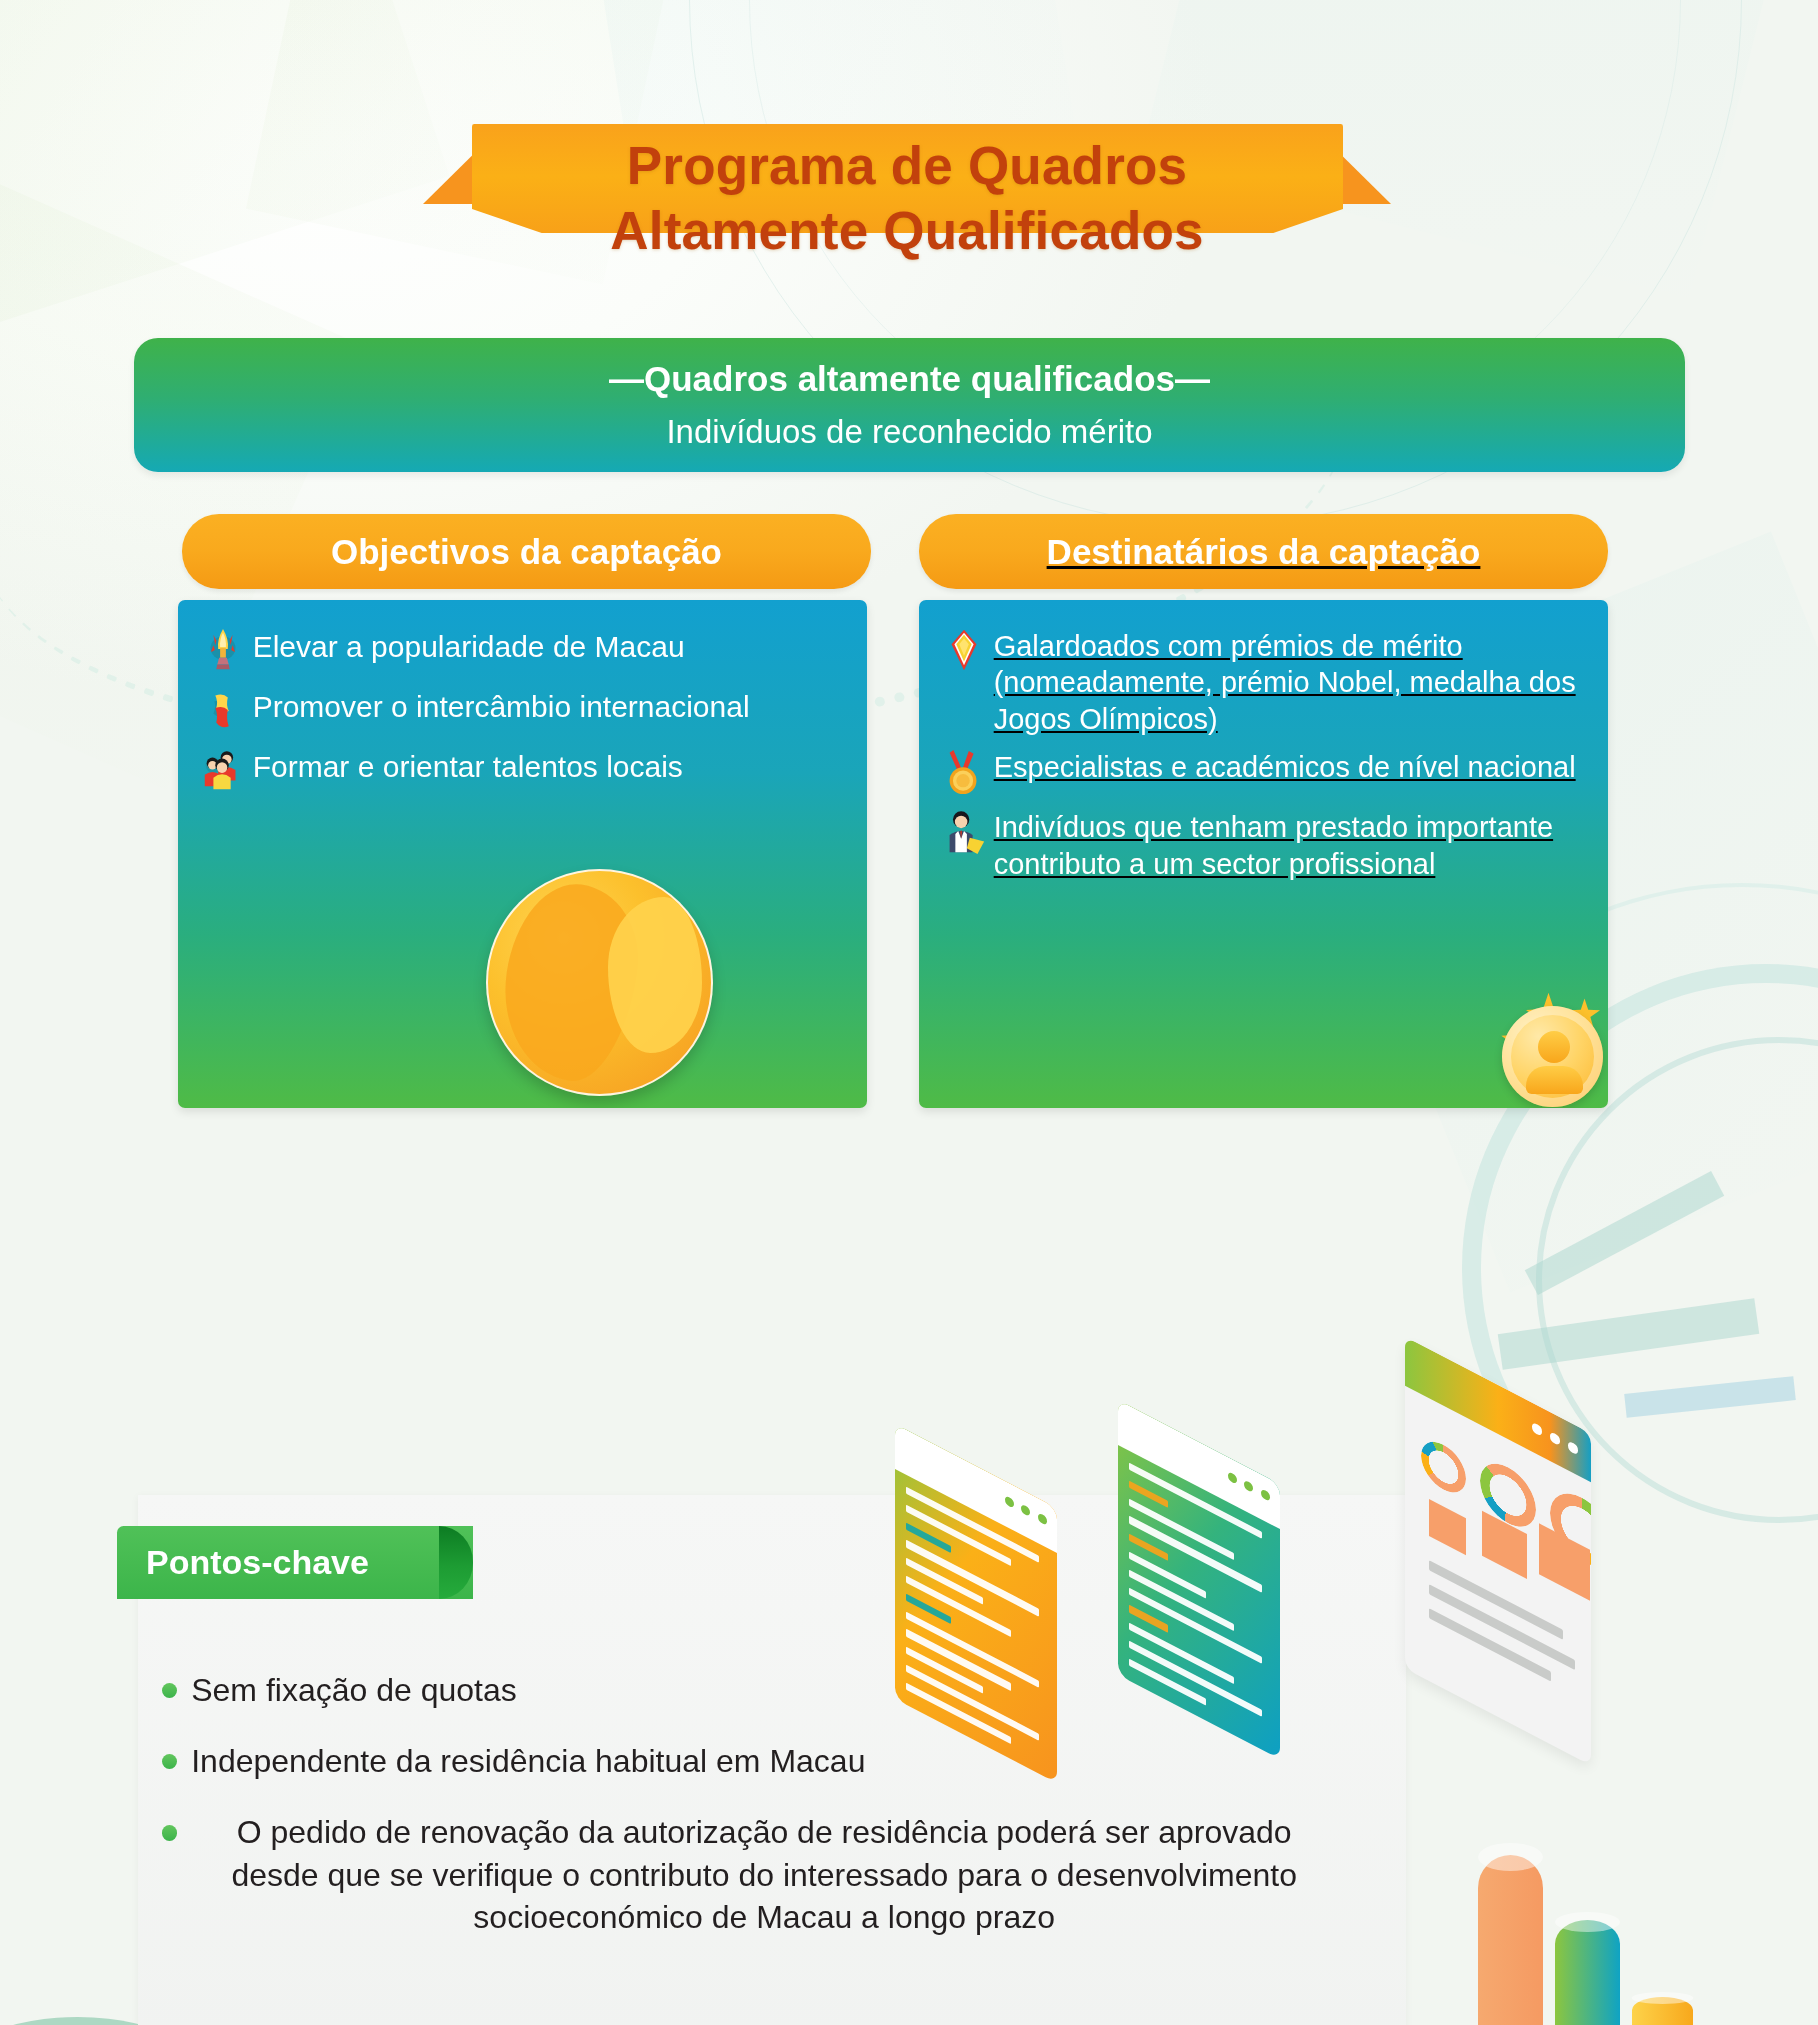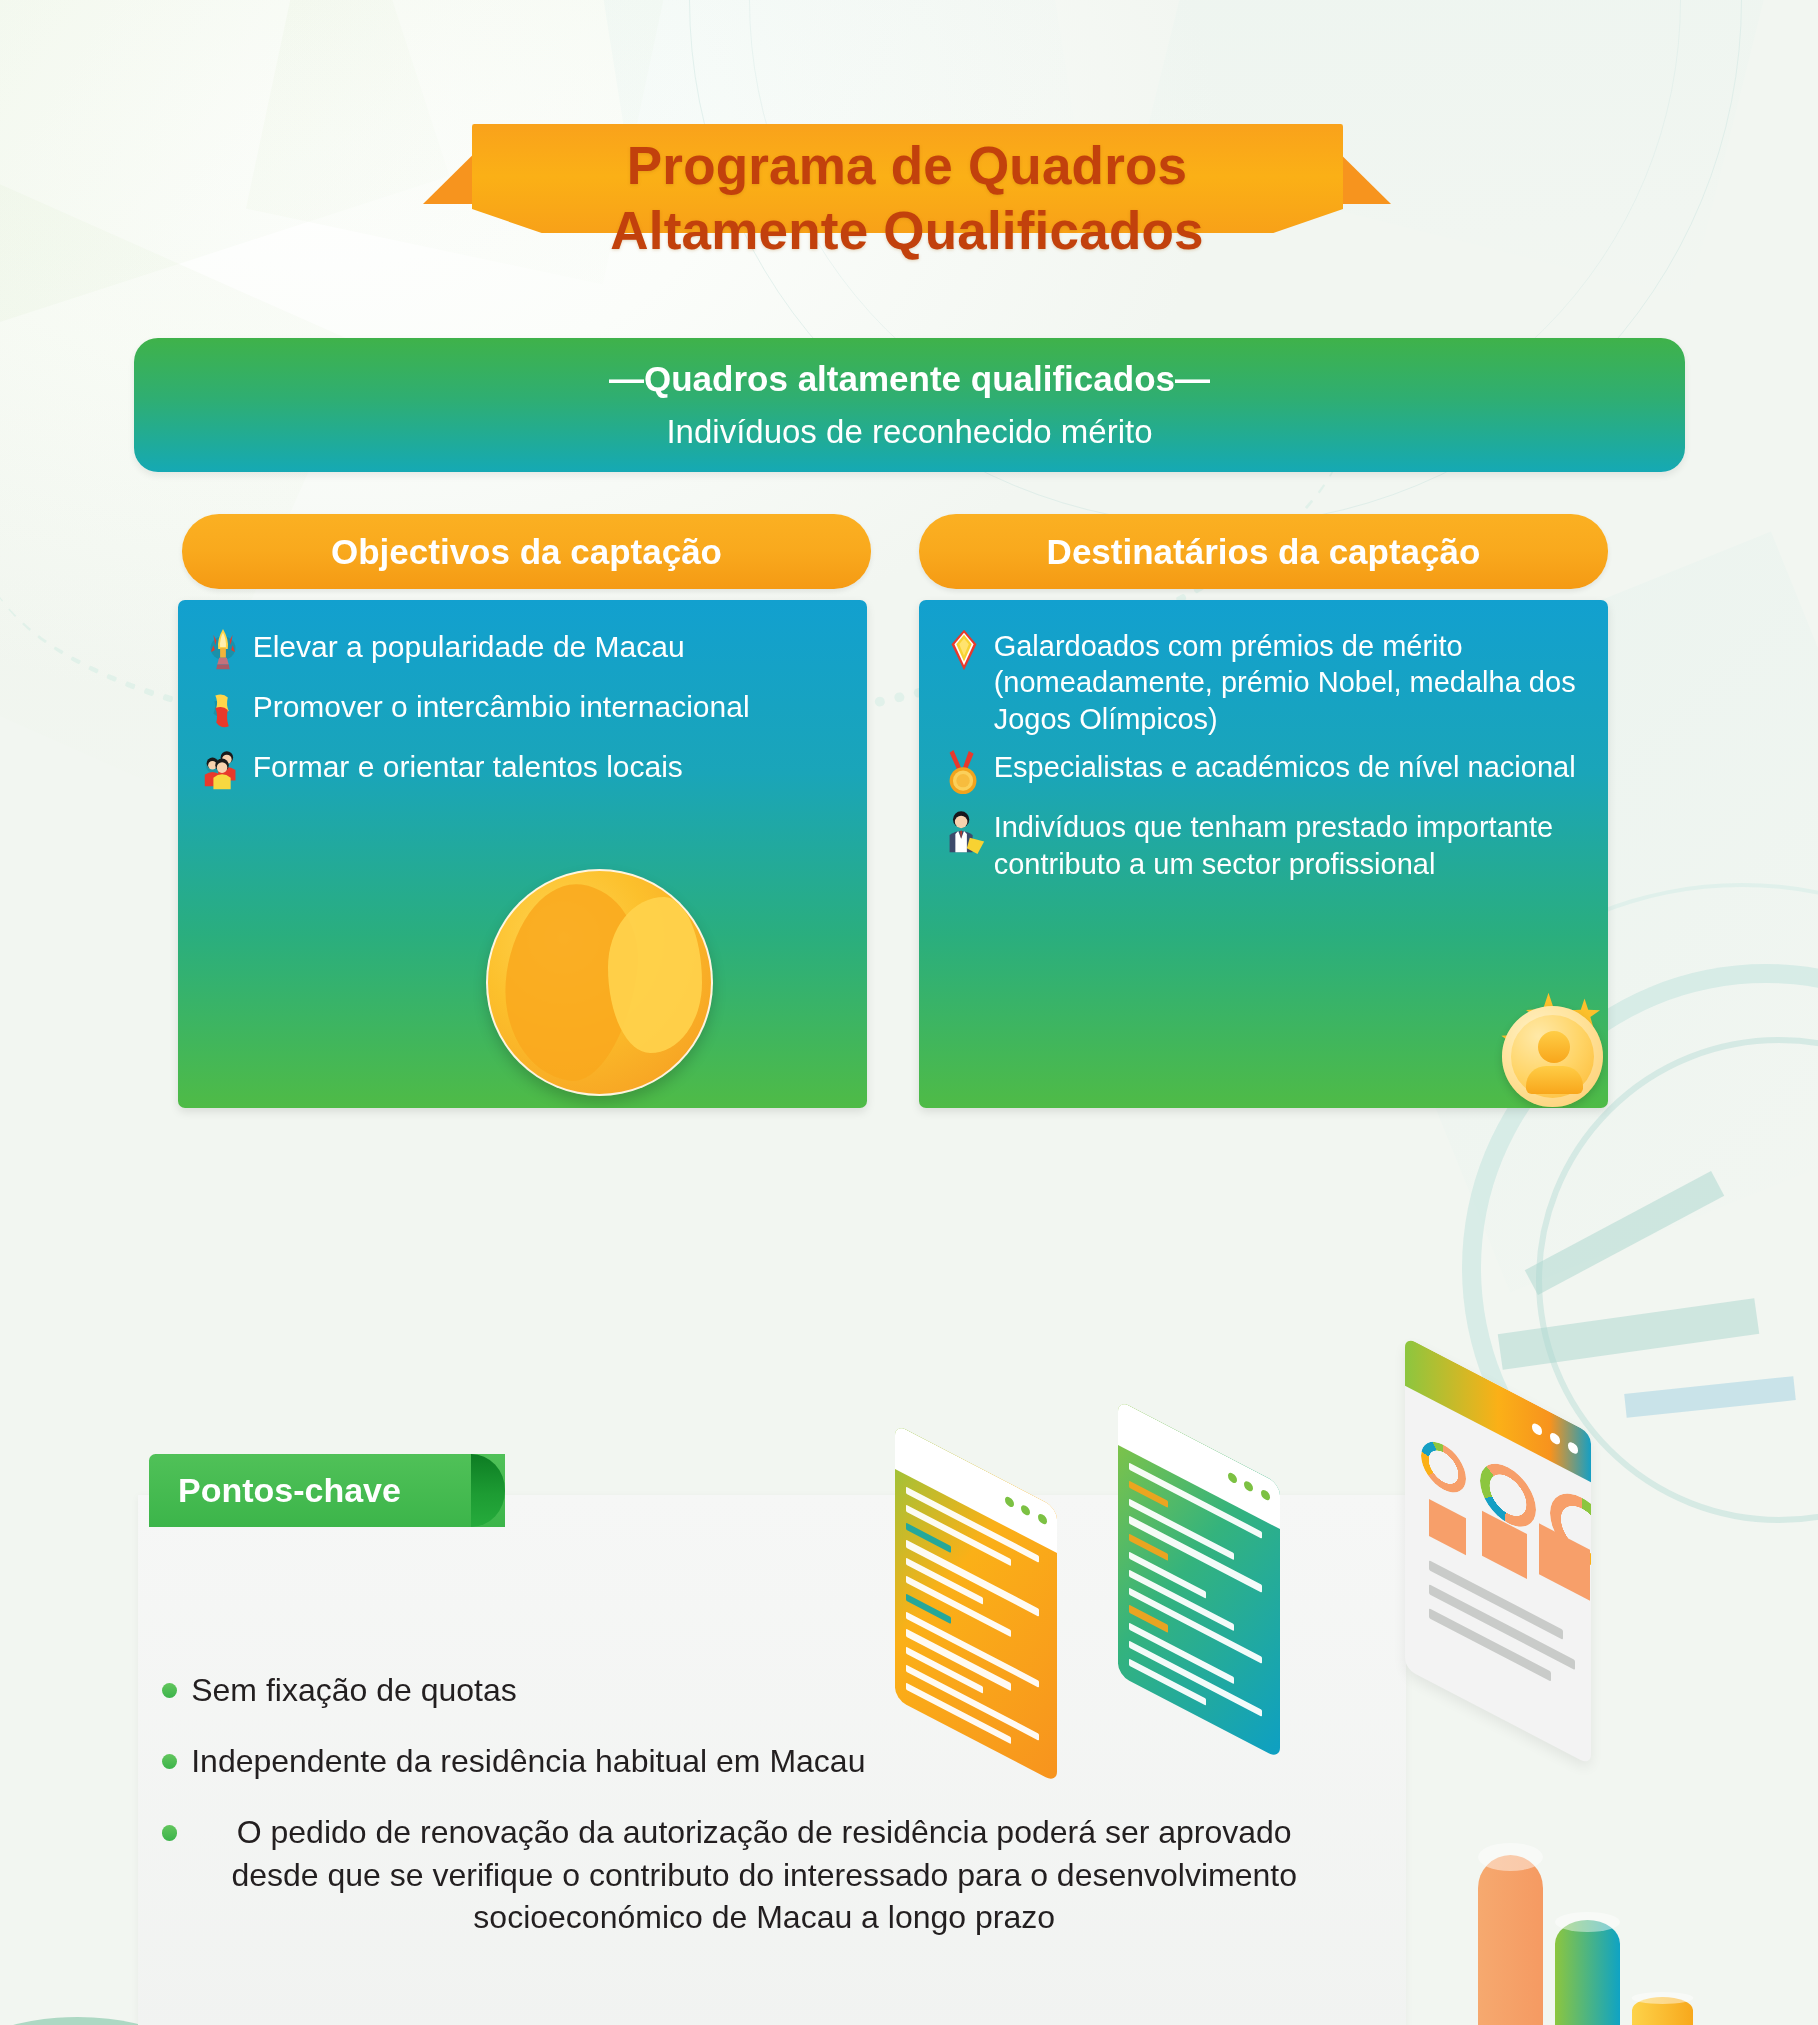--- a/index.html
+++ b/index.html
@@ -100,21 +100,21 @@
     box-shadow: 0 3.2px 7.3px rgba(0,0,0,.07);
     display:flex; flex-direction:column; align-items:center; justify-content:center;
     color:#fff;
   }
   .subbar .l1 { font-size:35px; font-weight:bold; line-height:1.15; }
   .subbar .l2 { font-size:33px; font-weight:normal; line-height:1.2; margin-top:13px;}
 
   
   .col { position:absolute; }
   .col.left  { left:178px;  top:514px; width:705px; }
-  .col.right { left:919px; top:514px; width:705px; }
+  .col.right { left:919px; top:514px; width:705px;text-decoration:underline; }
 
   .pill {
     width:689px; height:75px; border-radius:37px;
     background: linear-gradient(180deg,#fbb022 0%, #f9a91d 50%, #f59a14 100%);
     display:flex; align-items:center; justify-content:center;
     color:#fff; font-size:35px; font-weight:bold;
     box-shadow: 0 2.4px 5.7px rgba(0,0,0,.08);
     position:relative; z-index:3;
   }
   .col.left  .pill { margin-left: 4px; }
@@ -179,25 +179,25 @@
   .star.s3 { left:11.3px; top:41px; width:35px; height:35px; }
 
   
   .panel {
     position:absolute; left:138px; top:1495px; width:1268px; height:664px;
     background: linear-gradient(180deg,#f6f7f6 0%, #f0f2f0 100%);
     border-radius: 0 0 5.7px 5.7px;
     box-shadow: 0 2.4px 8px rgba(0,0,0,.05);
   }
   .tab {
-    position:absolute; left:117px; top:1454px; width:356px; height:73px;
+    position:absolute; left:117px; top:1526px; width:356px; height:73px;
     background: linear-gradient(180deg,#50c158 0%, #3cb54a 100%);
     border-radius: 6.5px 0 0 0;
     display:flex; align-items:center; padding-left:29px;
-    color:#fff; font-size:34px; font-weight:bold;margin-left:32px;
+    color:#fff; font-size:34px; font-weight:bold;
   }
   .tab .curl {
     position:absolute; right:0px; top:0; width:34px; height:73px;
     background: linear-gradient(180deg,#0d7c23 0%, #1d9c33 55%, #26ab3c 100%);
     border-radius: 0 34px 34px 0 / 0 36px 36px 0;
   }
 
   .keylist { position:absolute; left:162px; top:1669px; width:1215px; }
   .key-item { display:flex; align-items:flex-start; margin-bottom:29px; }
   .key-item .dot {

